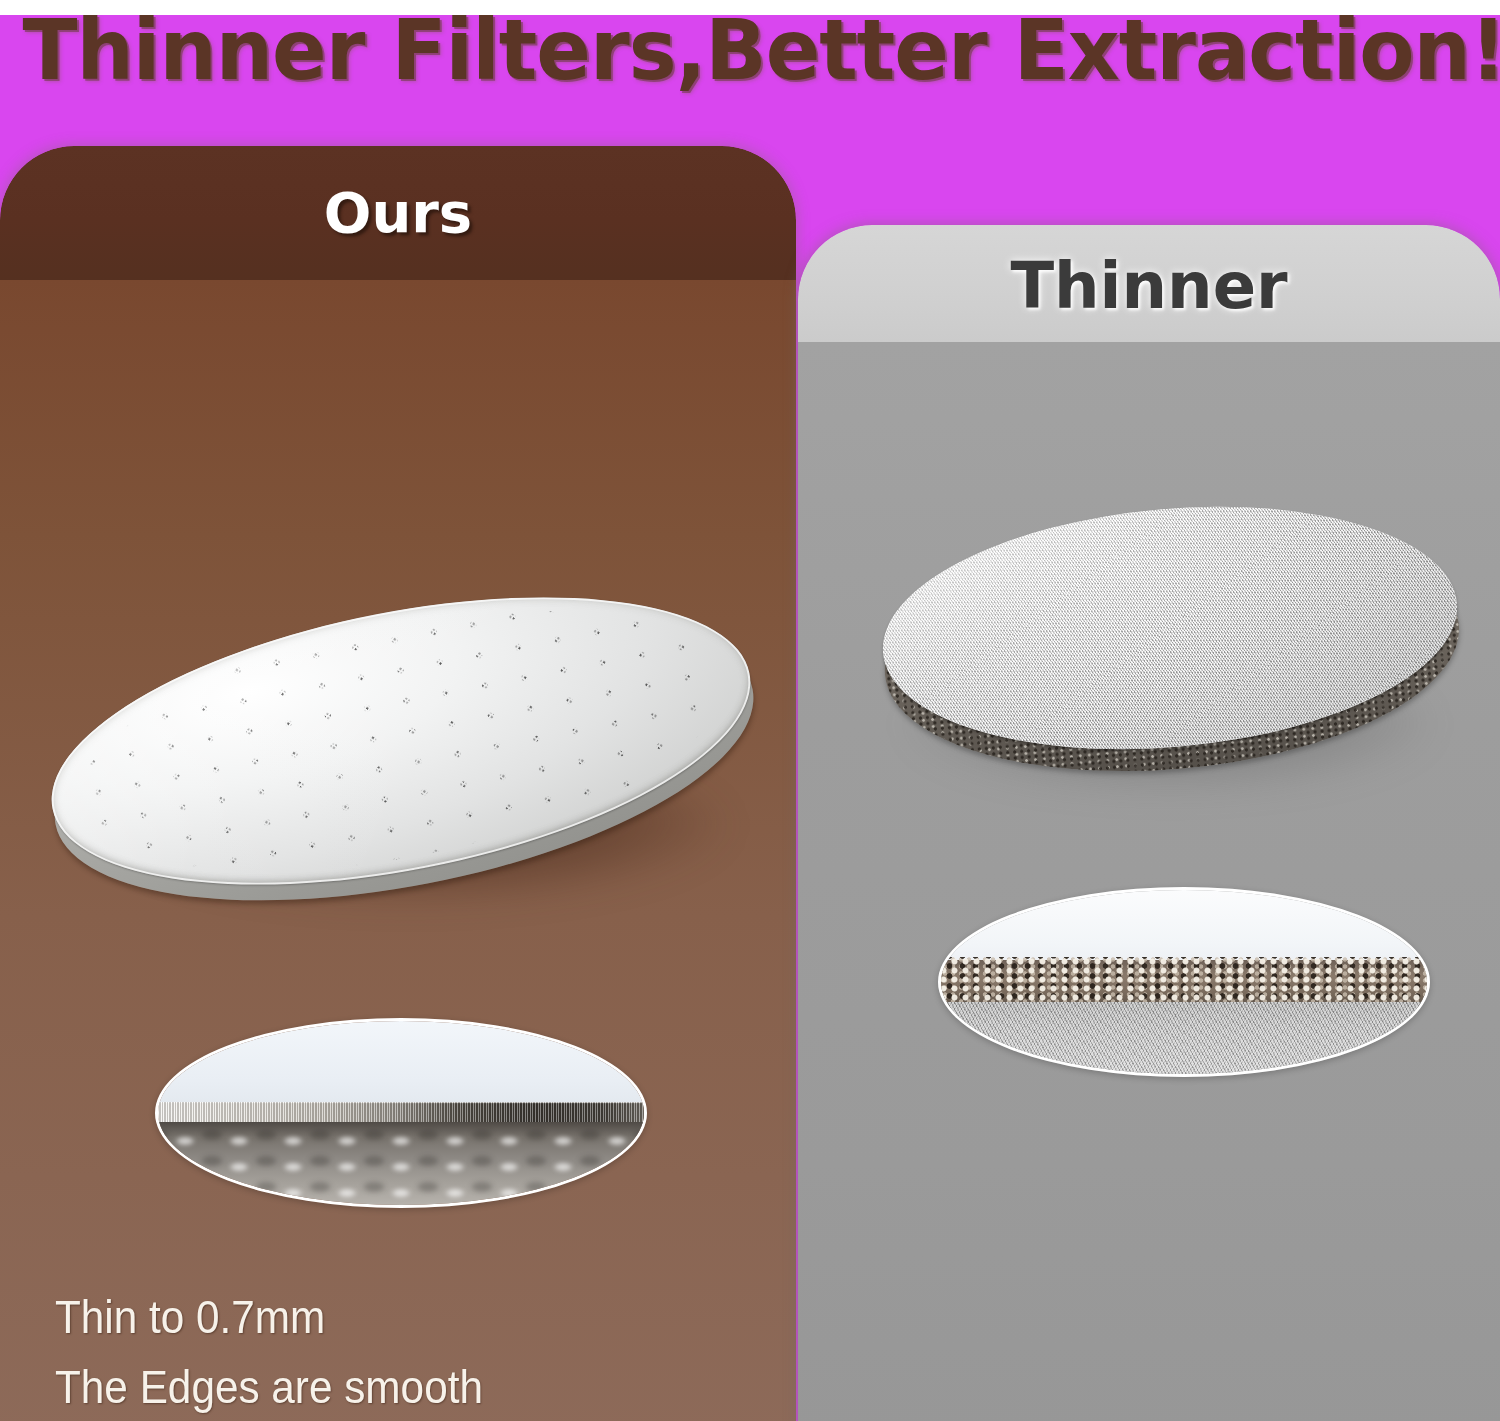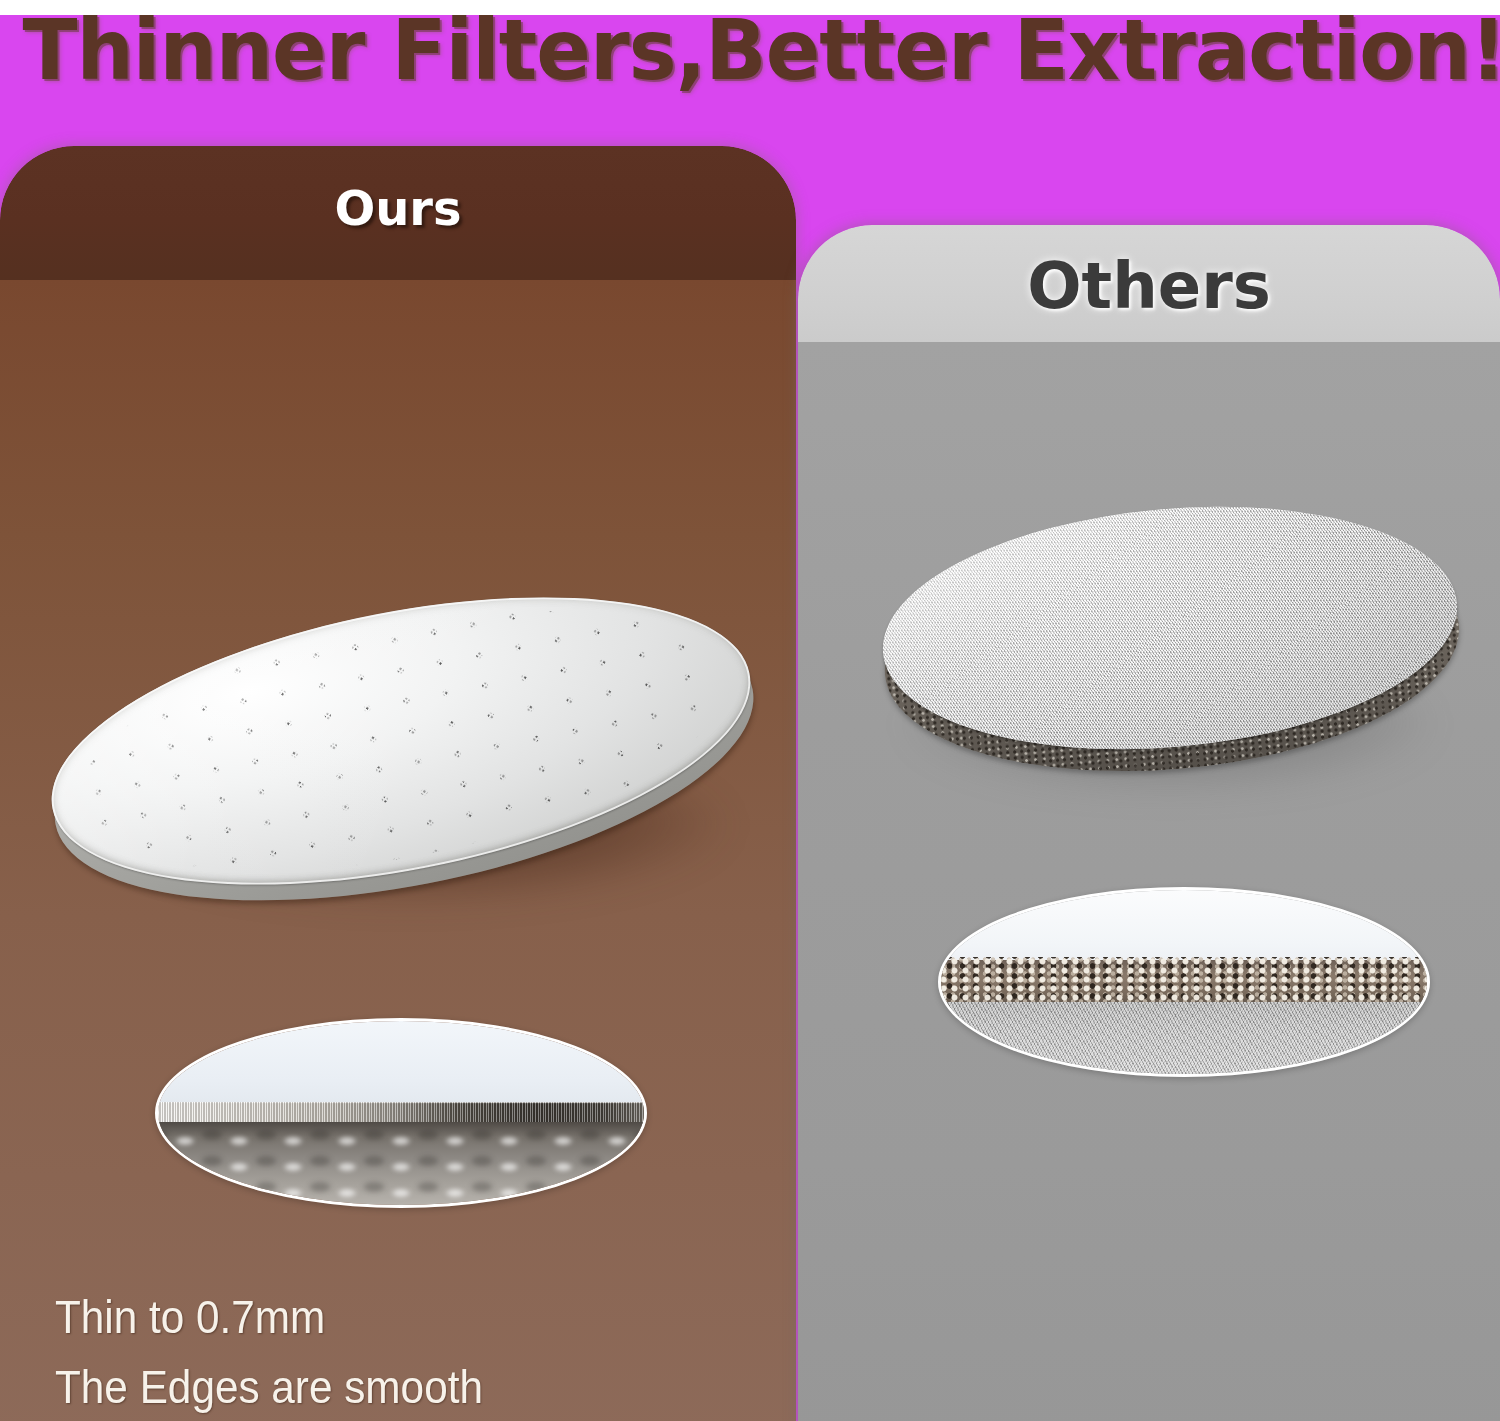--- a/index.html
+++ b/index.html
@@ -59,21 +59,21 @@
     position:absolute;left:0;top:117px;width:100%;height:1094px;
     background:linear-gradient(180deg,#a2a2a2 0%,#9d9d9d 35%,#9a9a9a 75%,#979797 100%);
   }
 
   .panel-label{
     position:absolute;left:0;width:100%;text-align:center;
     font-family:"DejaVu Sans","Liberation Sans",sans-serif;
     font-weight:bold;white-space:nowrap;
   }
   .label-ours{
-    top:34px;font-size:48px;color:#ffffff;
+    top:34px;font-size:56px;color:#ffffff;
     text-shadow:3px 3px 3px rgba(40,20,12,0.75);
   }
   .label-others{
     top:24px;font-size:64px;color:#3b3b3b;
     text-shadow:0 0 8px rgba(255,255,255,0.95),2px 2px 3px rgba(255,255,255,0.9);
   }
 
   
   .disc-wrap{position:absolute;}
   .disc-ours{
@@ -285,21 +285,21 @@
     <div class="bullets bullets-ours">
       <div class="bullet">Thin to 0.7mm</div>
       <div class="bullet">The Edges are smooth</div>
       <div class="bullet">Uniform perforation distribution</div>
     </div>
   </div>
 
   <div class="panel panel-others">
     <div class="head-others"></div>
     <div class="body-others"></div>
-    <div class="panel-label label-others">Others</div>
+    <div class="panel-label label-others">Thinner</div>
   </div>
 
   <div class="disc-wrap disc-others">
     <div class="disc-shadow-others"></div>
     <div class="mesh-side"></div>
     <div class="mesh-top">
       <div class="mesh-weave"></div>
       <div class="mesh-gloss"></div>
     </div>
   </div>

